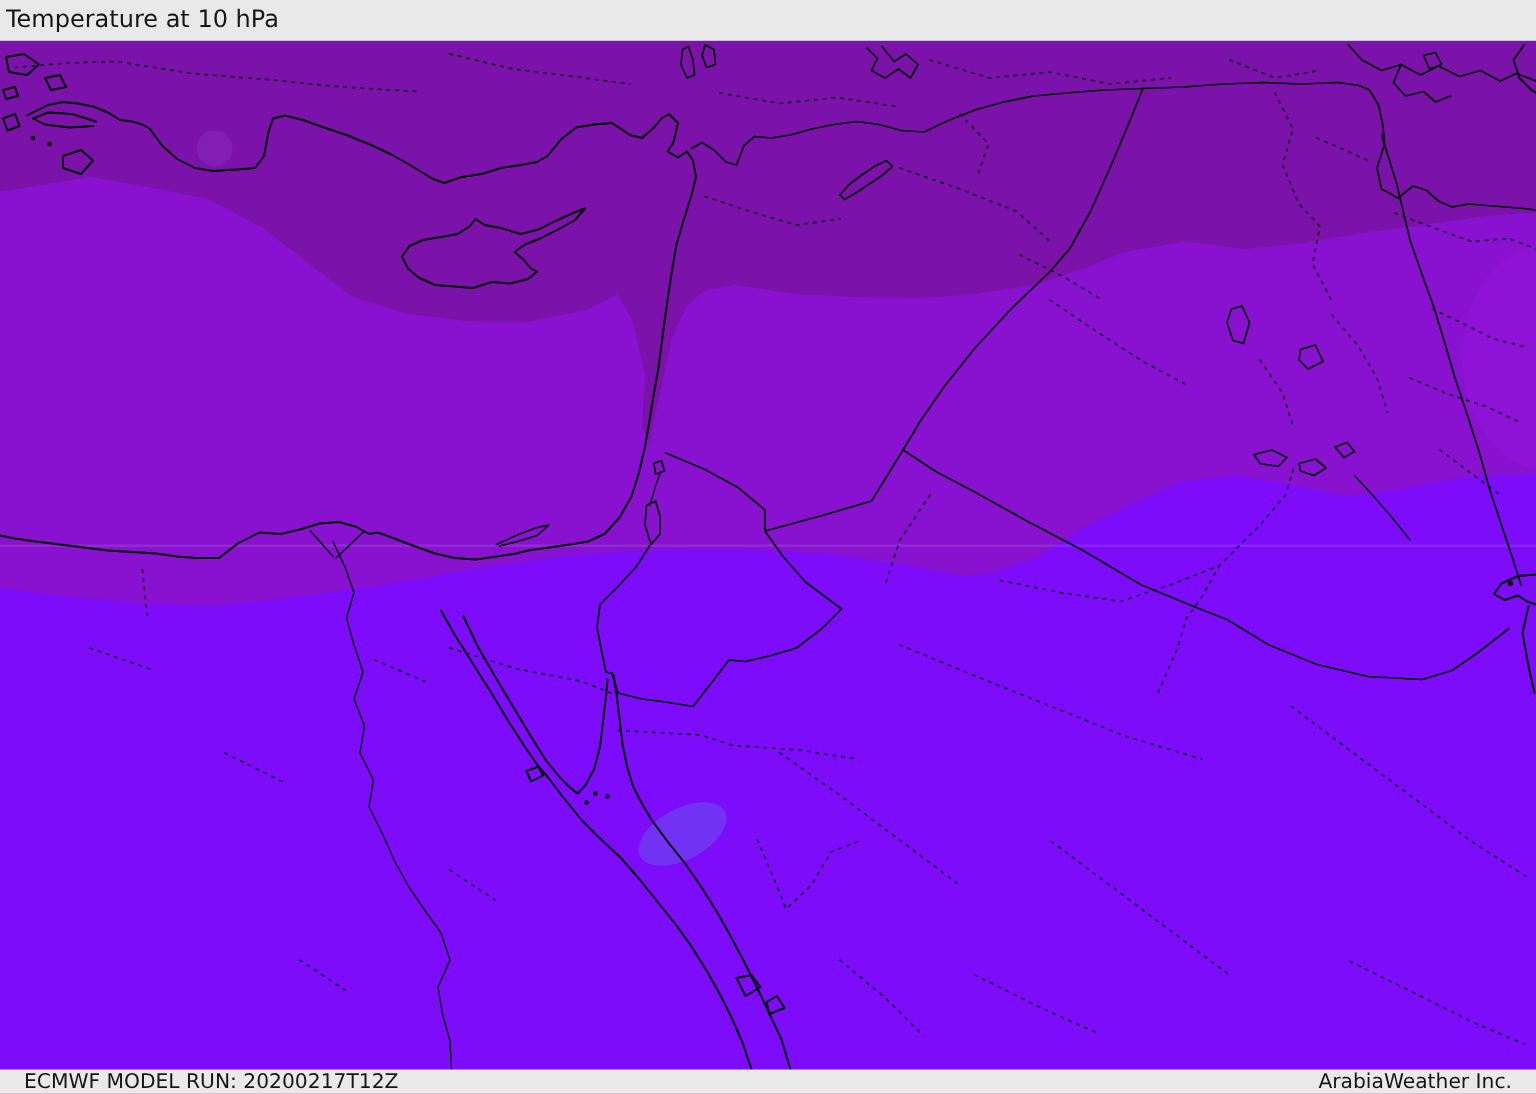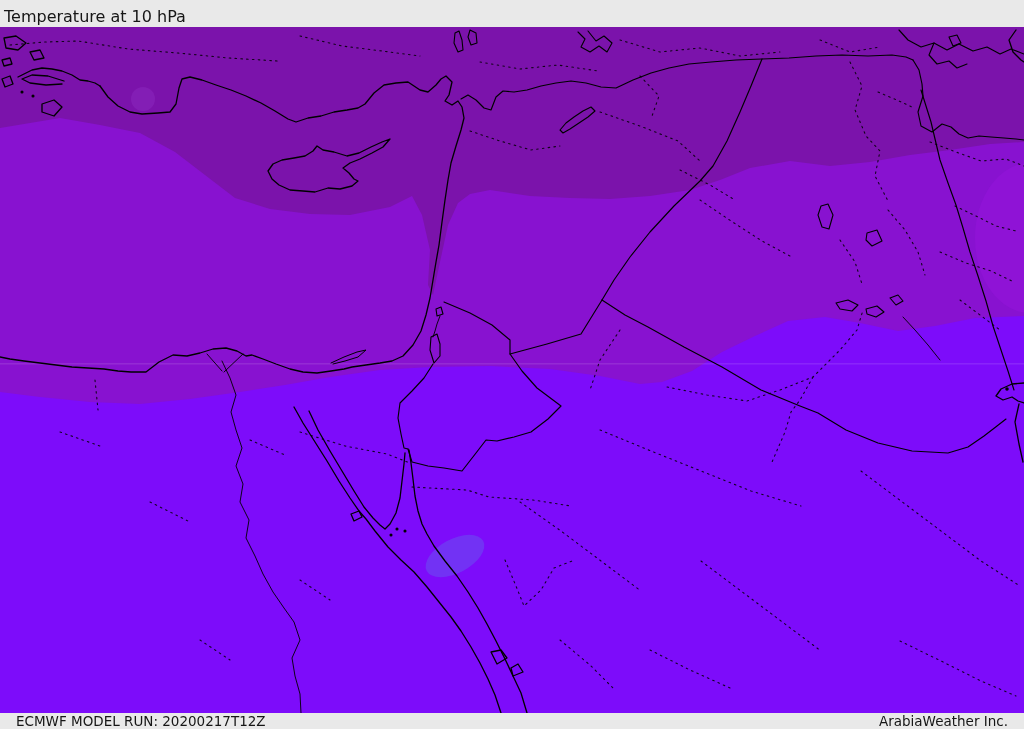--- a/index.html
+++ b/index.html
@@ -1,20 +1,20 @@
 <!DOCTYPE html>
 <html><head>
 <meta charset="utf-8">
 <style>
   html,body{margin:0;padding:0;background:#e9e9e9;}
   #screen{position:relative;width:1024px;height:729px;overflow:hidden;
           font-family:"DejaVu Sans","Liberation Sans",sans-serif;}
   #map-svg{position:absolute;left:0;top:0;width:1024px;height:729px;display:block;}
   .bar{position:absolute;left:0;width:1024px;background:#e9e9e9;color:#161616;
-       display:flex;justify-content:space-between;align-items:flex-end;box-sizing:border-box;}
+       display:flex;justify-content:space-between;align-items:center;box-sizing:border-box;}
   #header-bar{top:0;height:27px;padding:0 4px 1px 4px;font-size:16px;line-height:1.1;}
   #footer-bar{top:713px;height:16px;padding:0 16px;font-size:13.5px;align-items:center;}
   .lbl{white-space:nowrap;}
 </style>
 </head>
 <body>
 <div id="screen">
 
 <svg id="map-svg" viewBox="0 0 1024 729">
   <defs>

